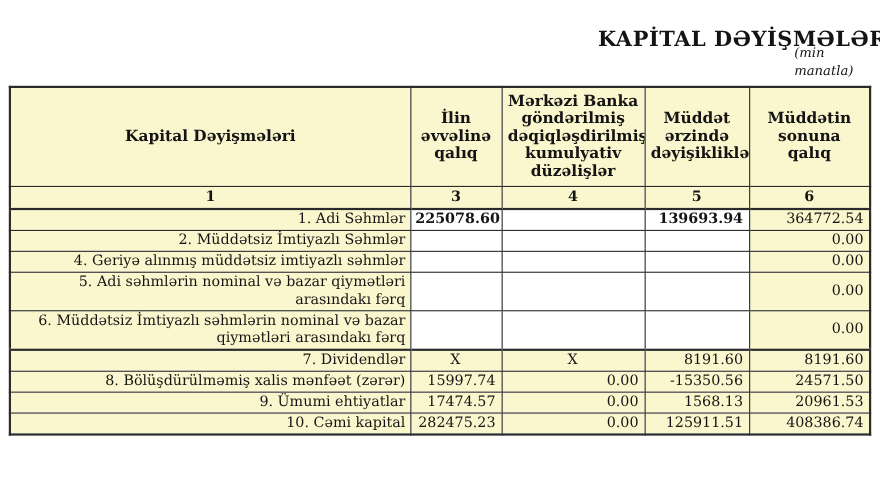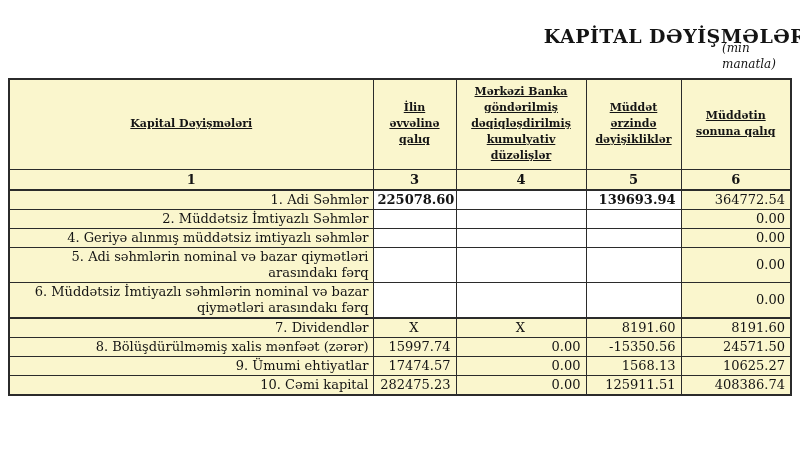--- a/index.html
+++ b/index.html
@@ -39,21 +39,21 @@
     border:1px solid var(--border);
     vertical-align:middle;
     overflow:hidden;
   }
   thead th{
     background:var(--yellow);
     font-weight:bold;
     text-align:center;
     padding:2px 5px;
   }
-  .hdr th{height:90px;font-size:11px;line-height:16px;text-decoration:underline;}
+  .hdr th{height:90px;font-size:14px;line-height:16px;}
   .nums th{height:19px;border-bottom:2px solid var(--border);font-size:13px;}
   tbody td{height:18px;padding:1px 4px;line-height:16px;}
   td.lbl{
     background:var(--yellow);
     text-align:right;
     padding-left:5px;
   }
   td.val{padding-right:5px;}
   td.last{background:var(--yellow);}
   .bg-white{background:var(--white);font-weight:bold;}
@@ -146,21 +146,21 @@
     <td class="val a-right bg-yellow">15997.74</td>
     <td class="val a-right bg-yellow">0.00</td>
     <td class="val a-right bg-yellow">-15350.56</td>
     <td class="val last a-right">24571.50</td>
   </tr>
         <tr>
     <td class="lbl">9. Ümumi ehtiyatlar</td>
     <td class="val a-right bg-yellow">17474.57</td>
     <td class="val a-right bg-yellow">0.00</td>
     <td class="val a-right bg-yellow">1568.13</td>
-    <td class="val last a-right">10625.27</td>
+    <td class="val last a-right">20961.53</td>
   </tr>
         <tr>
     <td class="lbl">10. Cəmi kapital</td>
     <td class="val a-right bg-yellow">282475.23</td>
     <td class="val a-right bg-yellow">0.00</td>
     <td class="val a-right bg-yellow">125911.51</td>
     <td class="val last a-right">408386.74</td>
   </tr>
       </tbody>
   </table>

